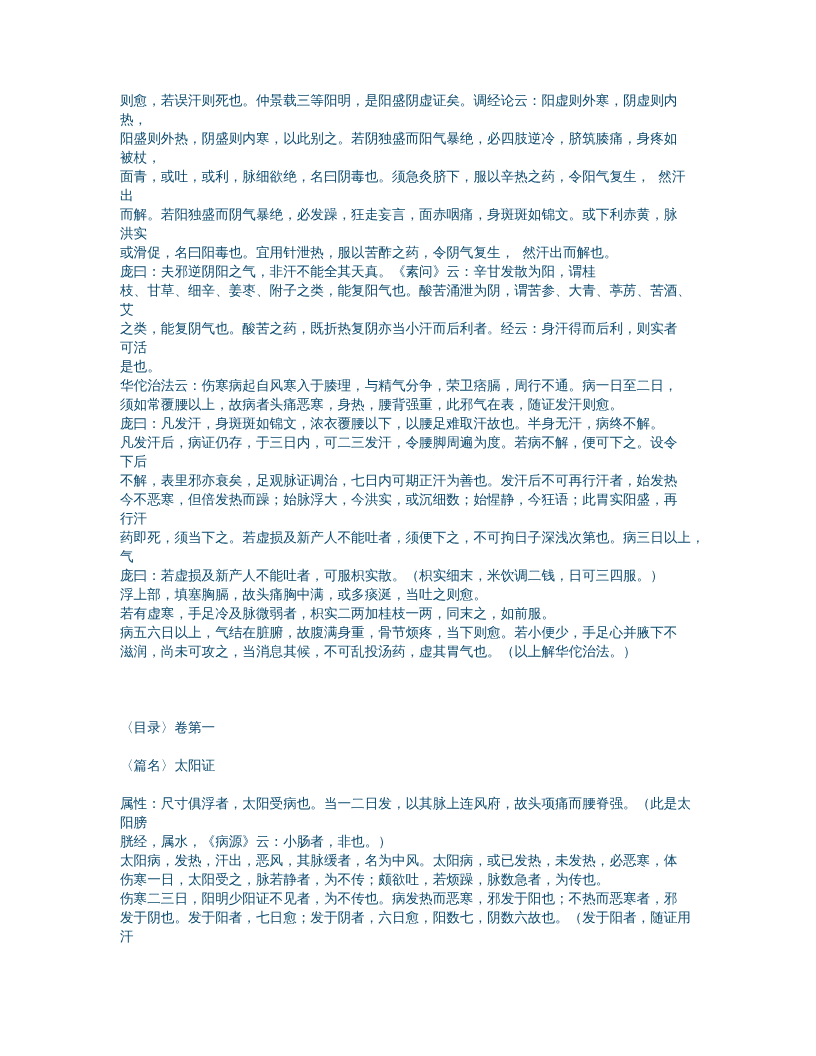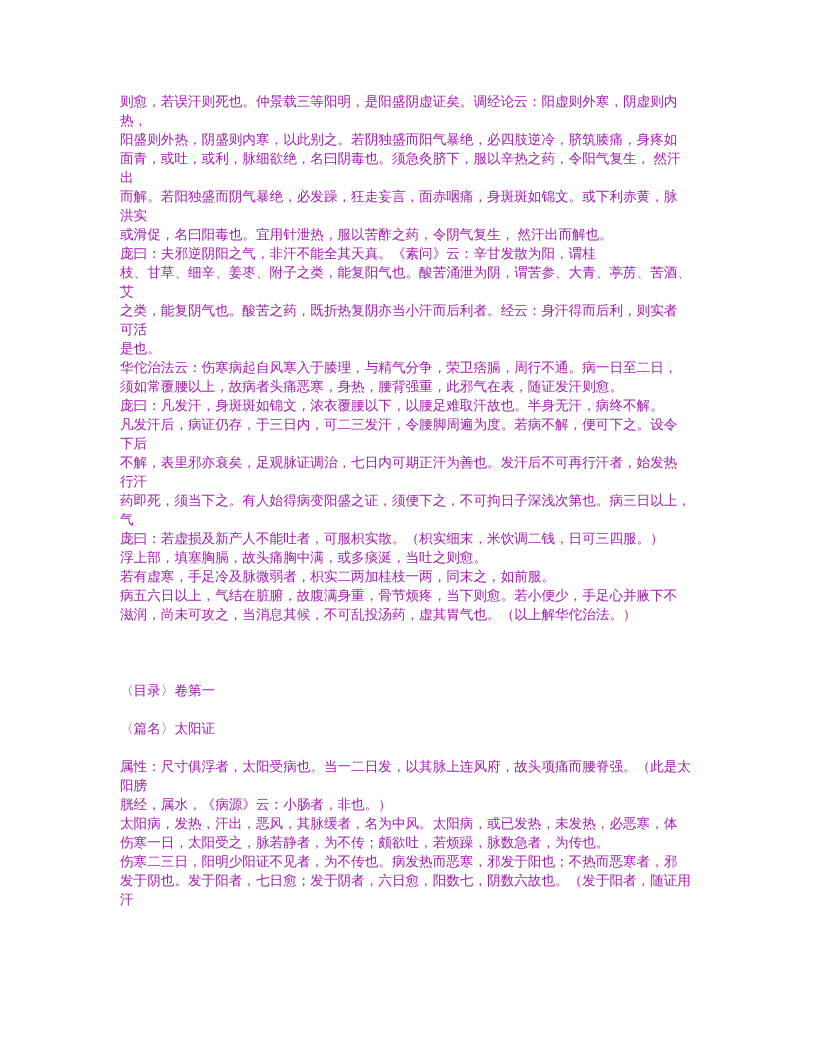--- a/index.html
+++ b/index.html
@@ -2,55 +2,57 @@
 <html><head>
 <meta charset="utf-8">
 <style>
   html, body { margin: 0; padding: 0; background: #ffffff; }
   body { width: 816px; height: 1056px; position: relative; overflow: hidden; }
   .page {
     position: absolute;
     left: 120px;
     top: 92px;
     width: 580px;
-    font-family: Liberation Serif, serif;
+    font-family: Liberation Mono, monospace;
     font-size: 13.6px;
     line-height: 19px;
-    color: #a21caf;
+    color: #0c4a6e;
   }
   .line { white-space: nowrap; height: 19px; }
   .gap { height: 19px; }
 </style>
 </head>
 <body>
 
 <div class="page">
   <div>
     <div class="line">则愈，若误汗则死也。仲景载三等阳明，是阳盛阴虚证矣。调经论云：阳虚则外寒，阴虚则内</div>
     <div class="line">热，</div>
     <div class="line">阳盛则外热，阴盛则内寒，以此别之。若阴独盛而阳气暴绝，必四肢逆冷，脐筑腠痛，身疼如</div>
+    <div class="line">被杖，</div>
     <div class="line">面青，或吐，或利，脉细欲绝，名曰阴毒也。须急灸脐下，服以辛热之药，令阳气复生， 然汗</div>
     <div class="line">出</div>
     <div class="line">而解。若阳独盛而阴气暴绝，必发躁，狂走妄言，面赤咽痛，身斑斑如锦文。或下利赤黄，脉</div>
     <div class="line">洪实</div>
     <div class="line">或滑促，名曰阳毒也。宜用针泄热，服以苦酢之药，令阴气复生， 然汗出而解也。</div>
     <div class="line">庞曰：夫邪逆阴阳之气，非汗不能全其天真。《素问》云：辛甘发散为阳，谓桂</div>
     <div class="line">枝、甘草、细辛、姜枣、附子之类，能复阳气也。酸苦涌泄为阴，谓苦参、大青、葶苈、苦酒、</div>
     <div class="line">艾</div>
     <div class="line">之类，能复阴气也。酸苦之药，既折热复阴亦当小汗而后利者。经云：身汗得而后利，则实者</div>
     <div class="line">可活</div>
     <div class="line">是也。</div>
     <div class="line">华佗治法云：伤寒病起自风寒入于腠理，与精气分争，荣卫痞膈，周行不通。病一日至二日，</div>
     <div class="line">须如常覆腰以上，故病者头痛恶寒，身热，腰背强重，此邪气在表，随证发汗则愈。</div>
     <div class="line">庞曰：凡发汗，身斑斑如锦文，浓衣覆腰以下，以腰足难取汗故也。半身无汗，病终不解。</div>
     <div class="line">凡发汗后，病证仍存，于三日内，可二三发汗，令腰脚周遍为度。若病不解，便可下之。设令</div>
     <div class="line">下后</div>
     <div class="line">不解，表里邪亦衰矣，足观脉证调治，七日内可期正汗为善也。发汗后不可再行汗者，始发热</div>
+    <div class="line">今不恶寒，但倍发热而躁；始脉浮大，今洪实，或沉细数；始惺静，今狂语；此胃实阳盛，再</div>
     <div class="line">行汗</div>
-    <div class="line">药即死，须当下之。有人始得病变阳盛之证，须便下之，不可拘日子深浅次第也。病三日以上，</div>
+    <div class="line">药即死，须当下之。若虚损及新产人不能吐者，须便下之，不可拘日子深浅次第也。病三日以上，</div>
     <div class="line">气</div>
     <div class="line">庞曰：若虚损及新产人不能吐者，可服枳实散。（枳实细末，米饮调二钱，日可三四服。）</div>
     <div class="line">浮上部，填塞胸膈，故头痛胸中满，或多痰涎，当吐之则愈。</div>
     <div class="line">若有虚寒，手足冷及脉微弱者，枳实二两加桂枝一两，同末之，如前服。</div>
     <div class="line">病五六日以上，气结在脏腑，故腹满身重，骨节烦疼，当下则愈。若小便少，手足心并腋下不</div>
     <div class="line">滋润，尚未可攻之，当消息其候，不可乱投汤药，虚其胃气也。（以上解华佗治法。）</div>
   </div>
 
   <div class="gap"></div>
   <div class="gap"></div>

